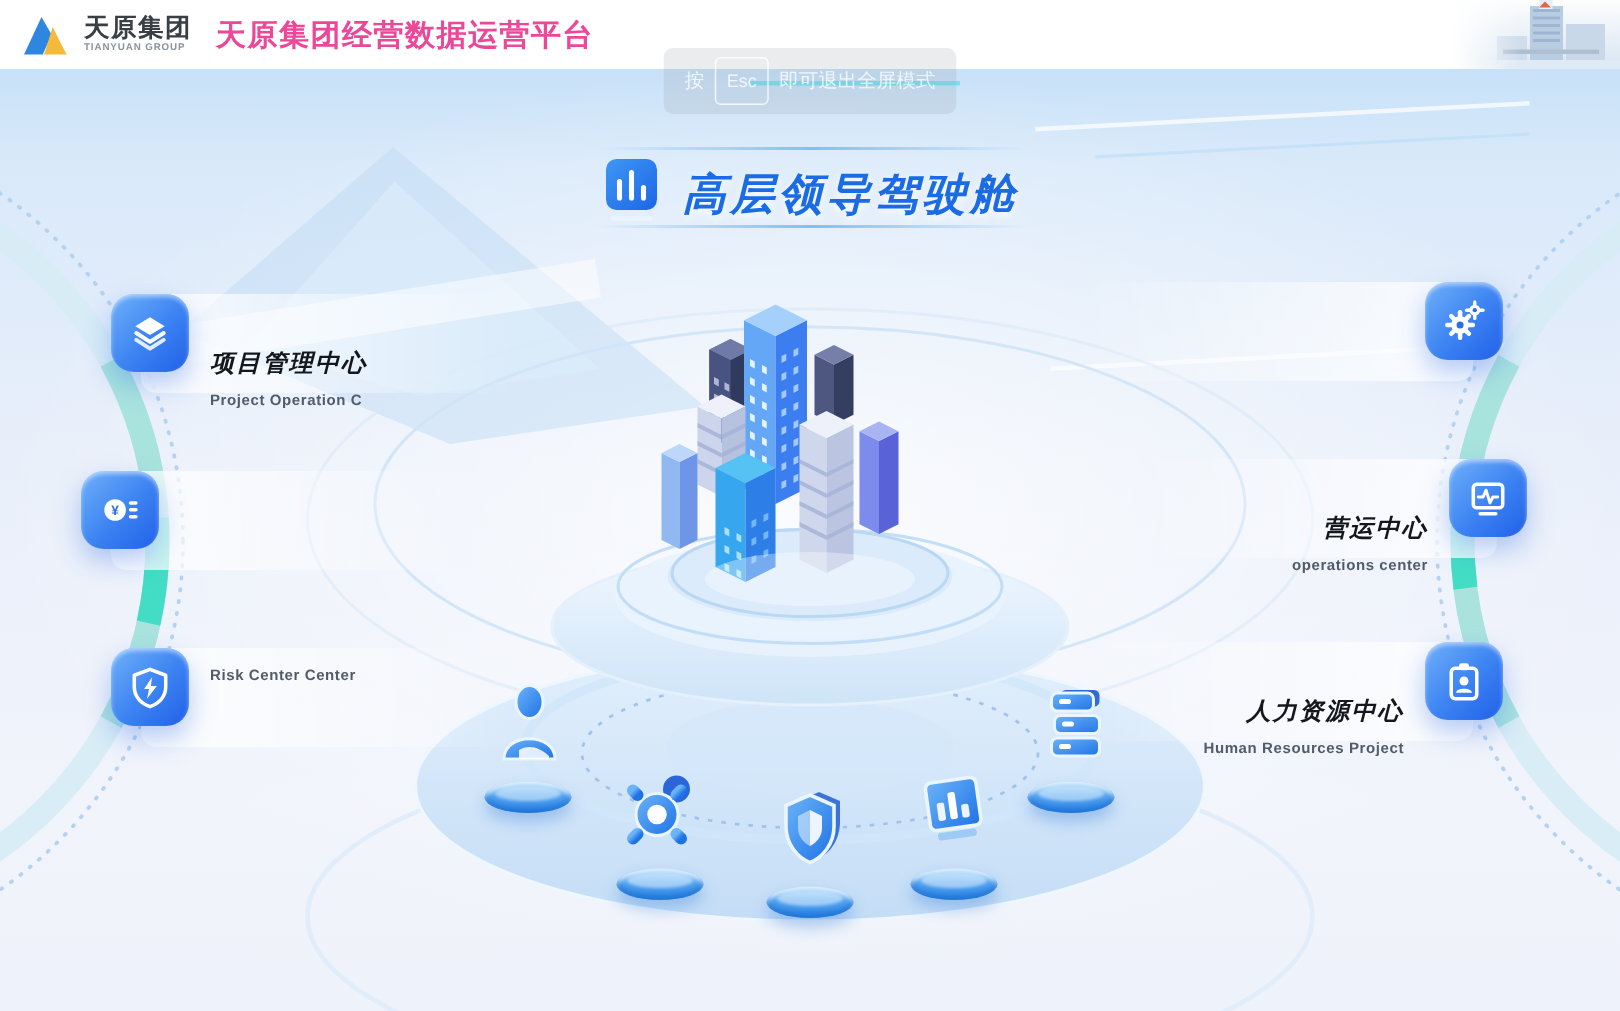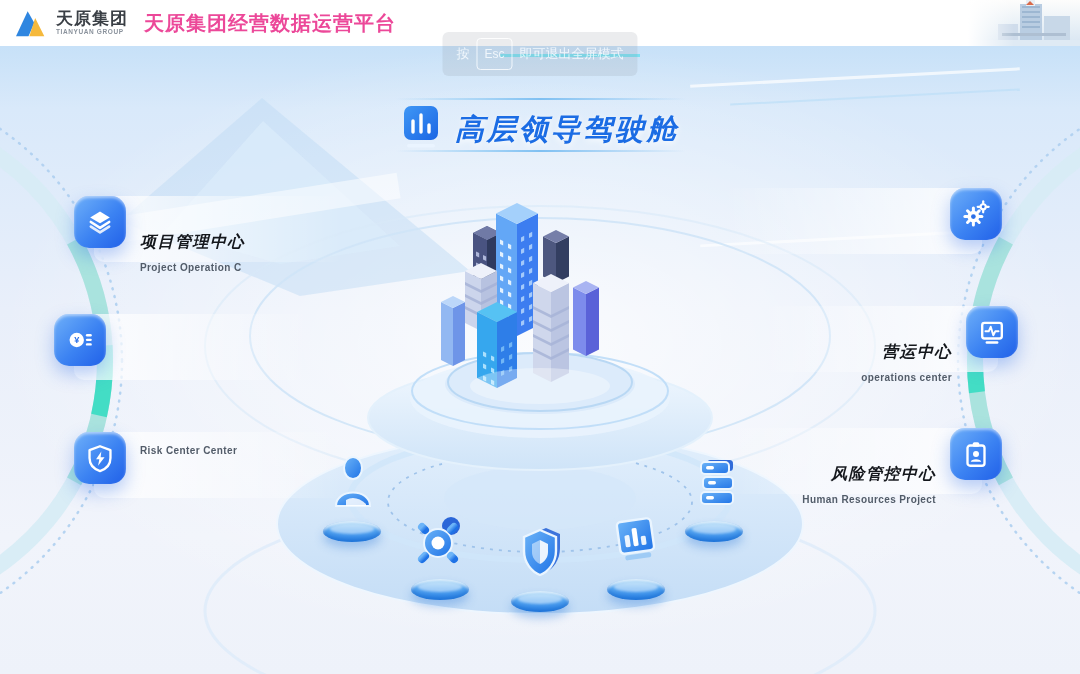--- a/index.html
+++ b/index.html
@@ -370,21 +370,21 @@
           <rect x="11" y="12" width="30" height="24" rx="3.5" fill="none" stroke="#ffffff" stroke-width="3.6"></rect>
           <polyline points="16,25 21,25 24,18 28,31 31,25 36,25" fill="none" stroke="#ffffff" stroke-width="3" stroke-linecap="round" stroke-linejoin="round"></polyline>
           <line x1="18" y1="42" x2="34" y2="42" stroke="#ffffff" stroke-width="3.6" stroke-linecap="round"></line>
         </svg>
       </div>
     </div>
 
     <div class="menu-item right" style="left:700px;top:382px;width:302px;justify-content:flex-end">
       <div class="mi-card" style="right:20px;top:0;width:260px;height:66px"></div>
       <div class="mi-text">
-        <div class="mi-title">风险管控中心</div>
+        <div class="mi-title">人力资源中心</div>
         <div class="mi-sub">Human Resources Project</div>
       </div>
       <div class="tile">
         <svg width="34" height="34" viewBox="0 0 52 52">
           <rect x="13" y="13" width="26" height="31" rx="4" fill="none" stroke="#ffffff" stroke-width="3.6"></rect>
           <rect x="21" y="8" width="10" height="7" rx="2.5" fill="#ffffff"></rect>
           <circle cx="26" cy="26" r="4.6" fill="#ffffff"></circle>
           <path d="M18 38 C18 32.5 34 32.5 34 38 Z" fill="#ffffff"></path>
         </svg>
       </div>

